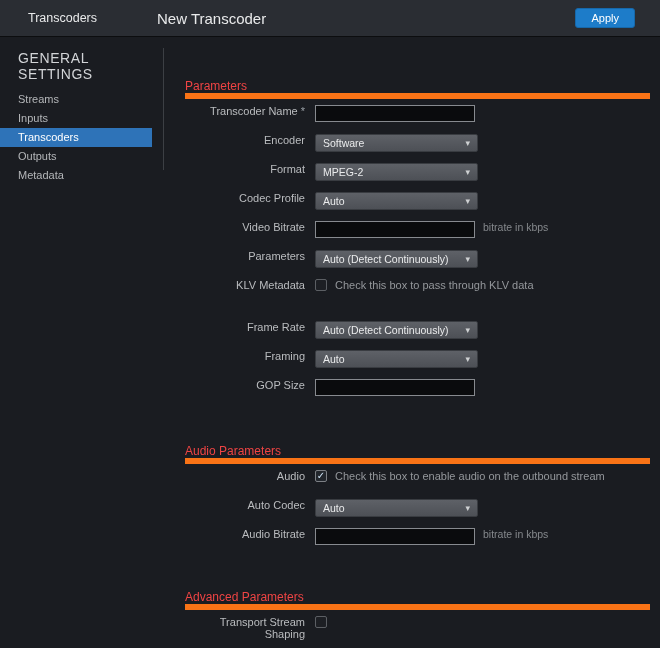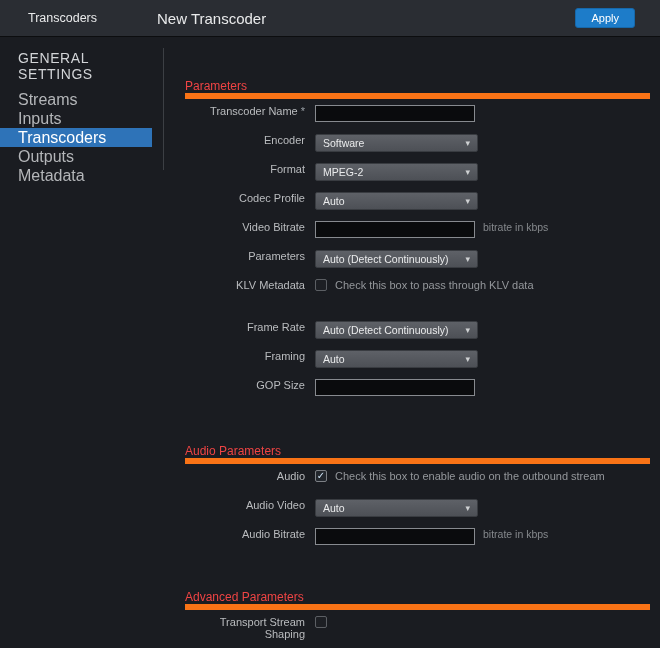--- a/index.html
+++ b/index.html
@@ -33,21 +33,21 @@
   }
 
   
   .sidebar { position: absolute; top: 37px; left: 0; width: 160px; }
   .sidebar-section-label {
     padding: 13px 0 8px 18px;
     font-size: 14px; letter-spacing: 0.6px; color: #d2d4d7;
   }
   .sidebar-item {
     height: 19px; line-height: 19px;
-    padding-left: 18px; font-size: 16px; color: #b4b6b9;
+    padding-left: 18px; font-size: 11px; color: #b4b6b9;
     cursor: pointer; width: 152px;
   }
   .sidebar-item.selected { background: #2e73b8; color: #ffffff; }
   .sidebar-divider {
     position: absolute; left: 163px; top: 11px;
     width: 1px; height: 122px; background: #3c3f44;
   }
 
   
   .main { position: absolute; top: 37px; left: 185px; width: 465px; }
@@ -205,21 +205,21 @@
 
       <div class="form-row">
         <div class="field-label">Audio</div>
         <div class="checkbox checked">
           <span class="check">✓</span>
         </div>
         <span class="checkbox-label">Check this box to enable audio on the outbound stream</span>
       </div>
 
       <div class="form-row">
-        <div class="field-label">Audio Video</div>
+        <div class="field-label">Auto Codec</div>
         <div class="dropdown">
           <span class="dropdown-value">Auto</span>
           <span class="caret">▾</span>
         </div>
       </div>
 
       <div class="form-row">
         <div class="field-label">Audio Bitrate</div>
         <input class="text-input" type="text" value="" style="">
         <span class="hint">bitrate in kbps</span>

